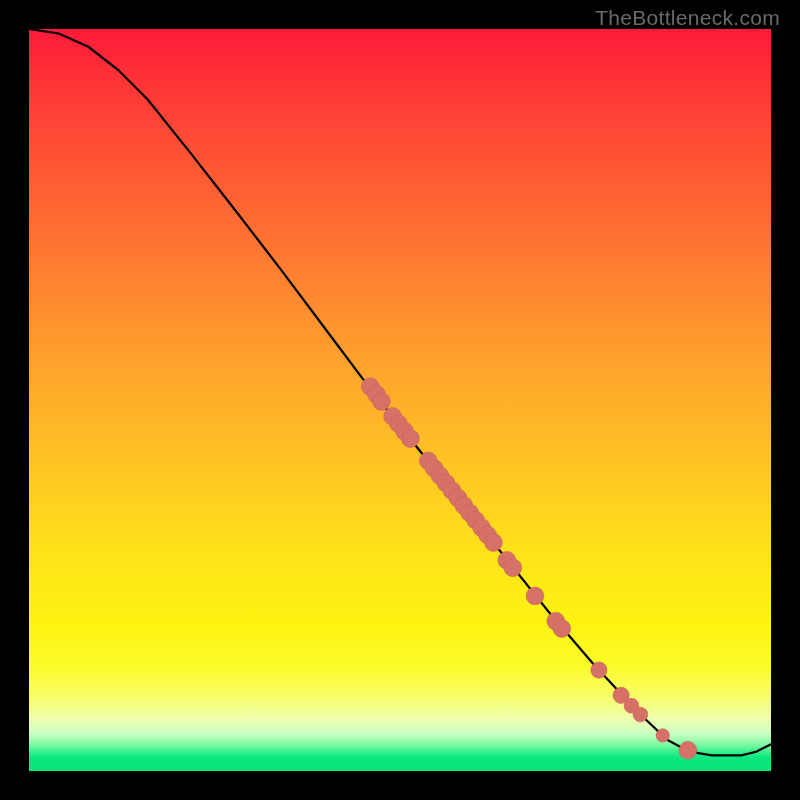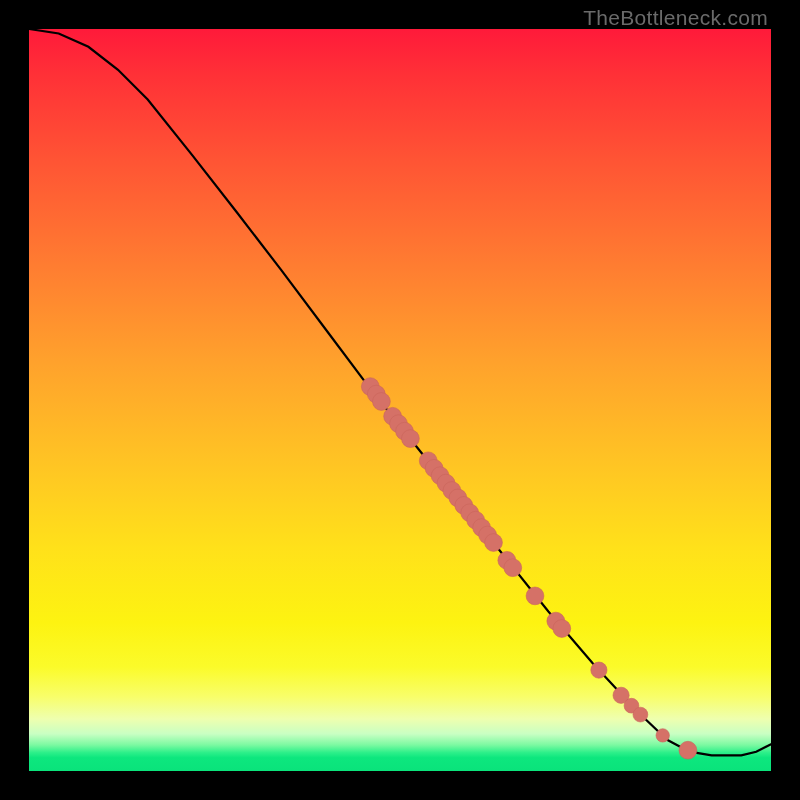--- a/index.html
+++ b/index.html
@@ -45,21 +45,21 @@
         #c9ffc3 95%,
         #7bf9a1 96.5%,
         #2ef08a 97.5%,
         #0de77e 98.2%,
         #0ae37b 100%
       );
   }
   .watermark {
     position: absolute;
     top: 6px;
-    right: 32px;
+    right: 20px;
     color: #6a6a6a;
     font-size: 21px;
     letter-spacing: 0.3px;
     font-weight: 500;
     user-select: none;
   }
   svg.curve {
     position: absolute;
     inset: 0;
     width: 742px;

